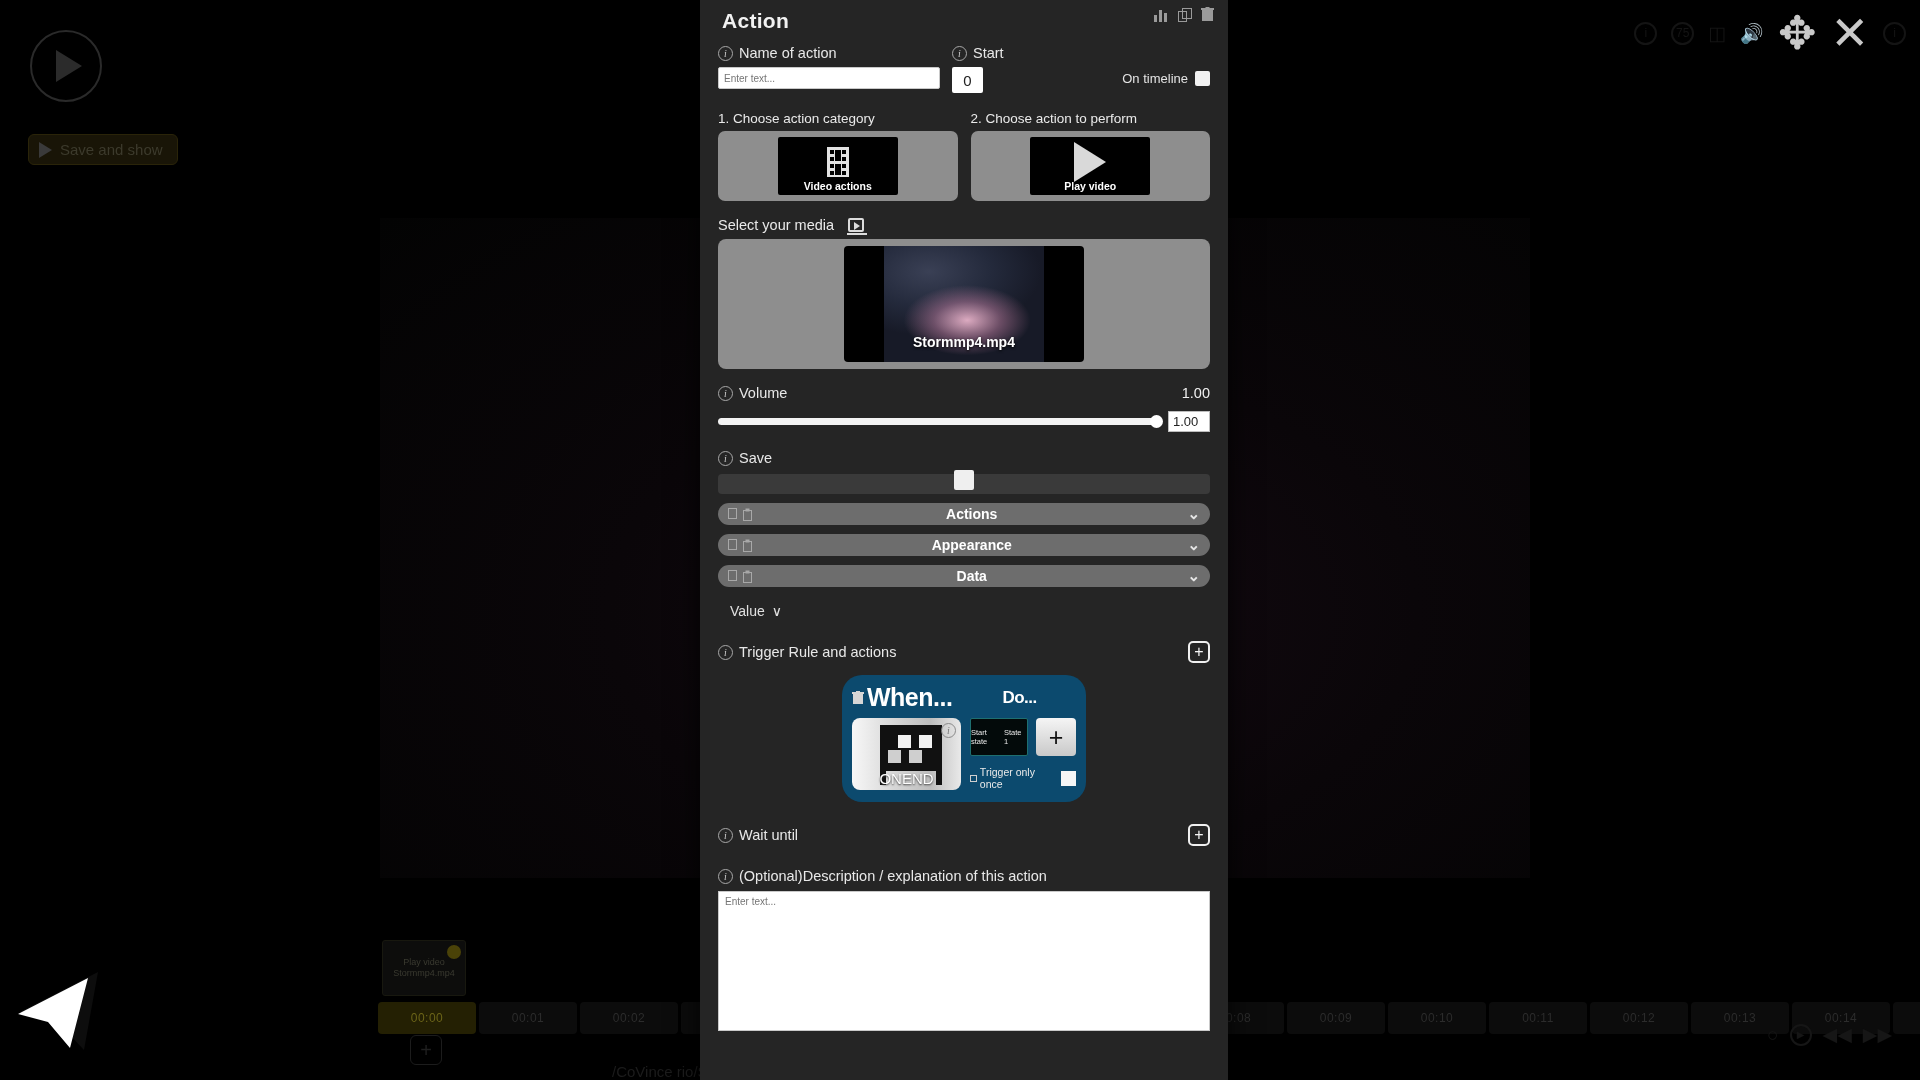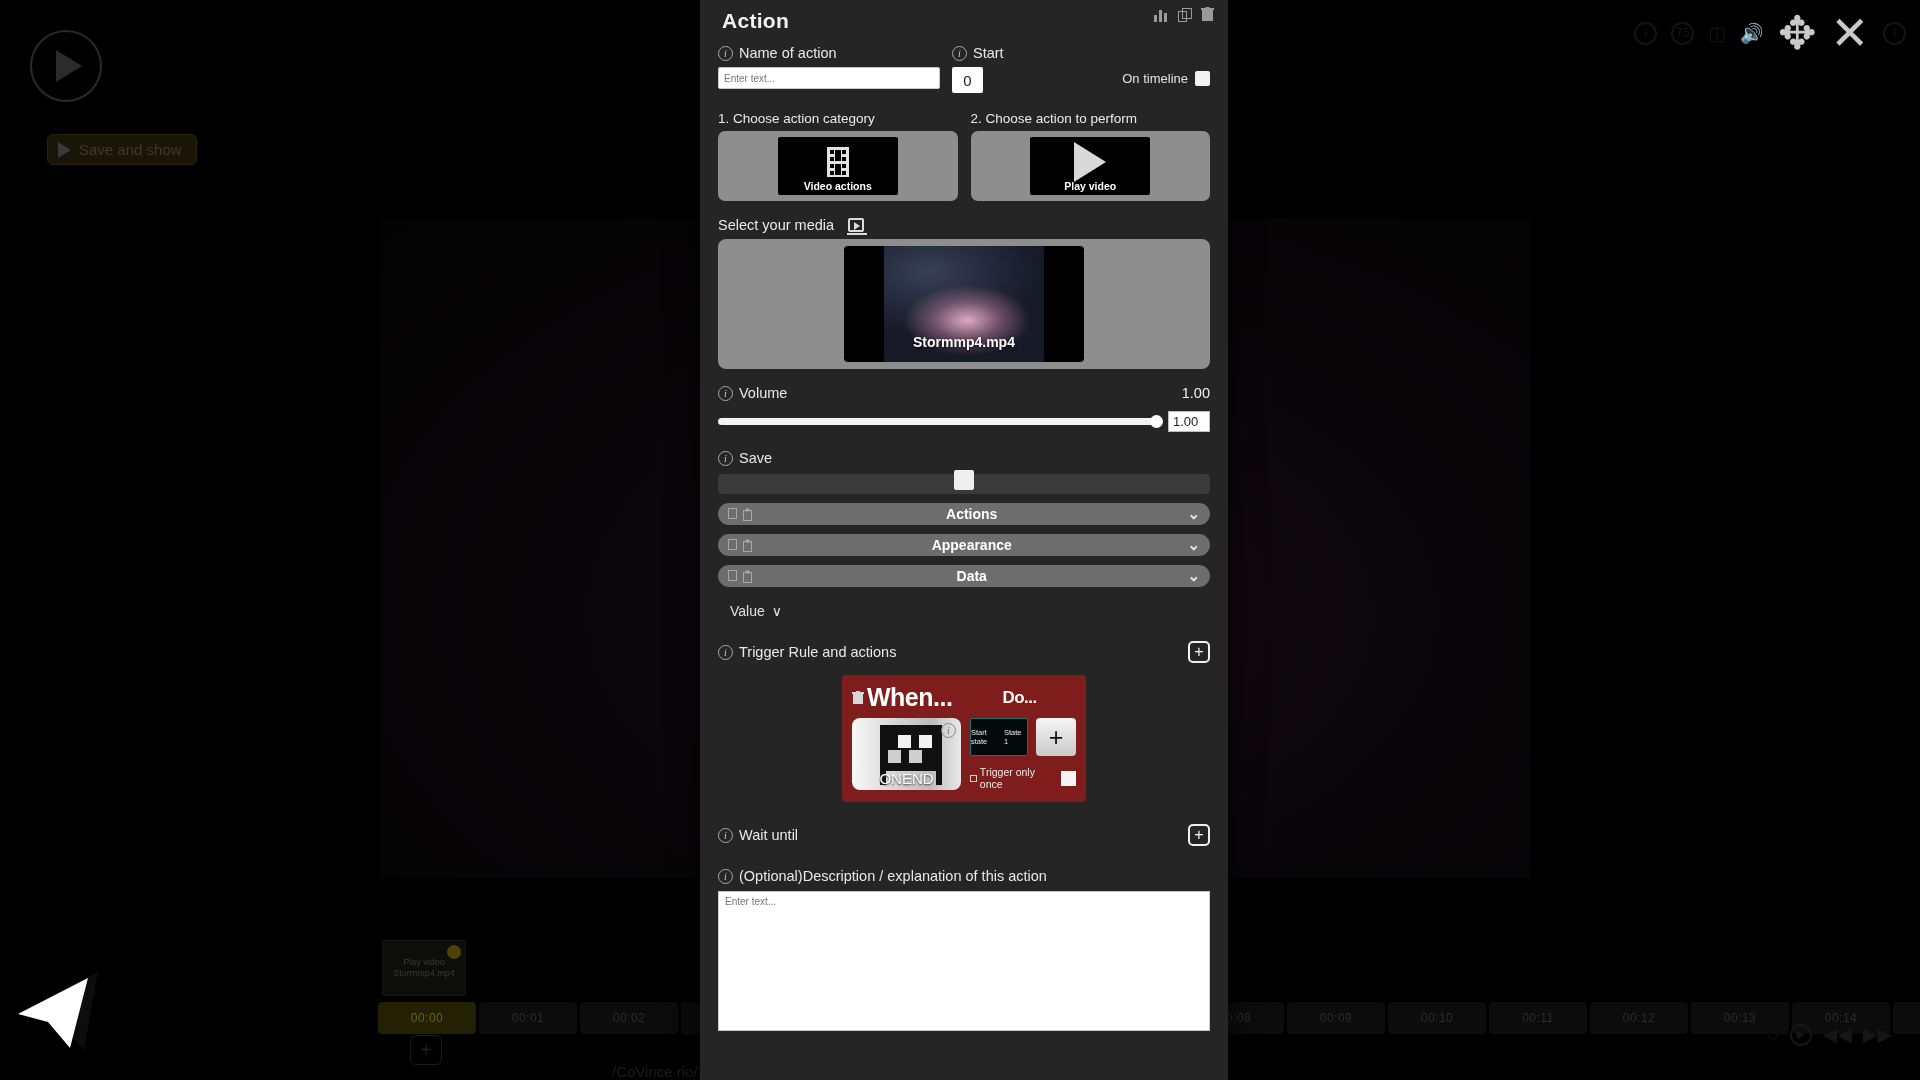--- a/index.html
+++ b/index.html
@@ -25,21 +25,21 @@
     border-top: 16px solid transparent;
     border-bottom: 16px solid transparent;
   }
   .state-text-wrap { display: flex; flex-direction: column; }
   .state-title { font-size: 46px; color: #2e2e2e; letter-spacing: 1px; line-height: 1.05; font-weight: 300; }
   .state-sub { font-size: 17px; color: #1d1d1d; letter-spacing: 2px; margin-top: 2px; }
 
   .save-show-btn {
     position: absolute; left: 28px; top: 134px;
     background: #191507; border: 1px solid #2a2409; border-radius: 6px;
-    padding: 6px 14px 6px 10px; display: flex; align-items: center; gap: 8px; margin-left: 19px;
+    padding: 6px 14px 6px 10px; display: flex; align-items: center; gap: 8px;
   }
   .save-show-btn .tri { width:0;height:0;border-left:13px solid #3a3a3a;border-top:8px solid transparent;border-bottom:8px solid transparent;}
   .save-show-btn span { font-size: 15px; color: #3c3a2c; }
 
   .stage-video {
     position: absolute; left: 380px; top: 218px; width: 1150px; height: 660px;
     background: radial-gradient(ellipse at 55% 60%, #140a12 0%, #0a0609 45%, #030303 100%);
   }
 
   .topright-icons { position: absolute; right: 14px; top: 10px; display:flex; align-items:center; gap: 14px; }
@@ -168,21 +168,21 @@
   .acc { margin-top: 9px; height: 22px; background: #6d6d6d; border-radius: 11px; display:flex; align-items:center; padding: 0 10px; position: relative; }
   .acc-ttl { flex: 1; text-align: center; font-size: 14px; font-weight: 700; color: #fff; }
   .acc-ico { color: #a8a8a8; font-size: 13px; margin-right: 3px; }
   .acc-chev { color: #e6e6e6; font-size: 15px; font-weight: 700; }
 
   .value-row { margin-top: 16px; margin-left: 12px; font-size: 14px; color: #e0e0e0; display:flex;gap:7px;align-items:center;}
 
   .sec-head { display:flex; align-items:center; justify-content:space-between; margin-top: 22px; }
   .plus-btn { width: 22px; height: 22px; border: 2px solid #f0f0f0; border-radius: 5px; color: #f5f5f5; font-size: 16px; display:flex;align-items:center;justify-content:center; line-height:1;}
 
-  .rule-card { margin: 12px auto 0 auto; width: 244px; background: #7f1d1d; border-radius: 4px; padding: 8px 10px 12px 10px; }
+  .rule-card { margin: 12px auto 0 auto; width: 244px; background: #0c4a6e; border-radius: 20px; padding: 8px 10px 12px 10px; }
   .rule-head { display: flex; align-items: center; }
   .rule-when { font-size: 25px; color: #fff; font-weight: 700; letter-spacing: -.5px; }
   .rule-do { font-size: 17px; color: #fff; font-weight: 700; letter-spacing: -.5px; margin-left: 50px; }
   .trash-sm { color: #d6d6d6; font-size: 14px; margin-right: 3px; }
 
   .rule-body { display: flex; margin-top: 6px; gap: 9px; }
   .when-tile {
     width: 127px; height: 72px; border-radius: 8px; position: relative;
     background: linear-gradient(90deg,#f7f7f7 0%,#d4d4d4 42%,#bdbdbd 72%,#e9e9e9 100%);
     display:flex; align-items:flex-end; justify-content:center;

